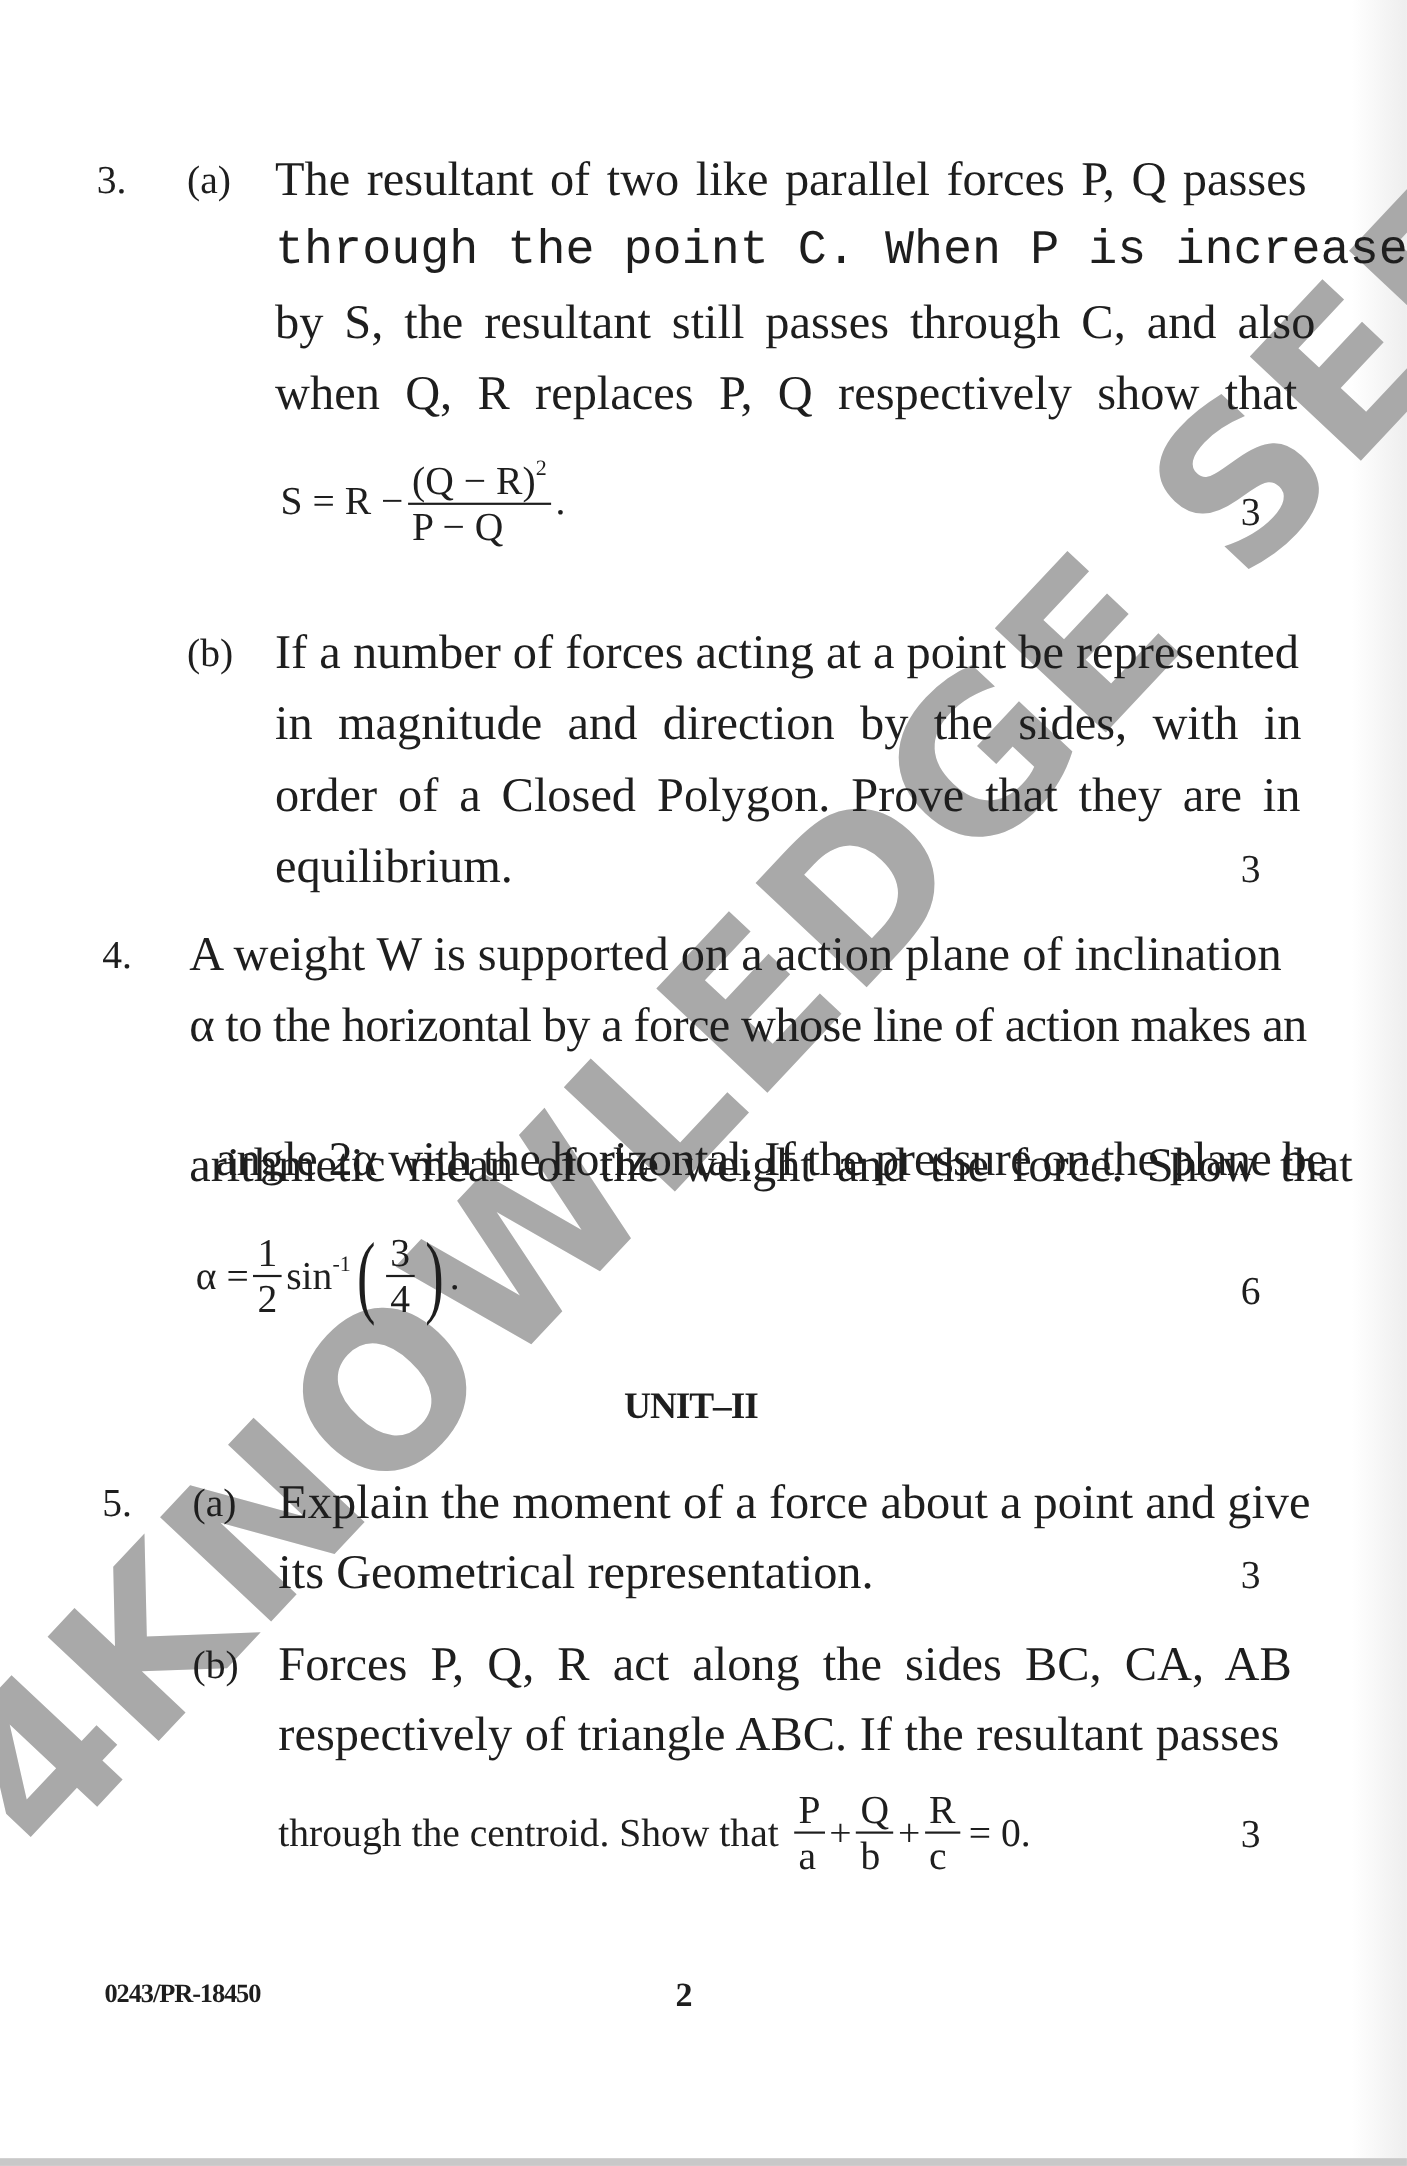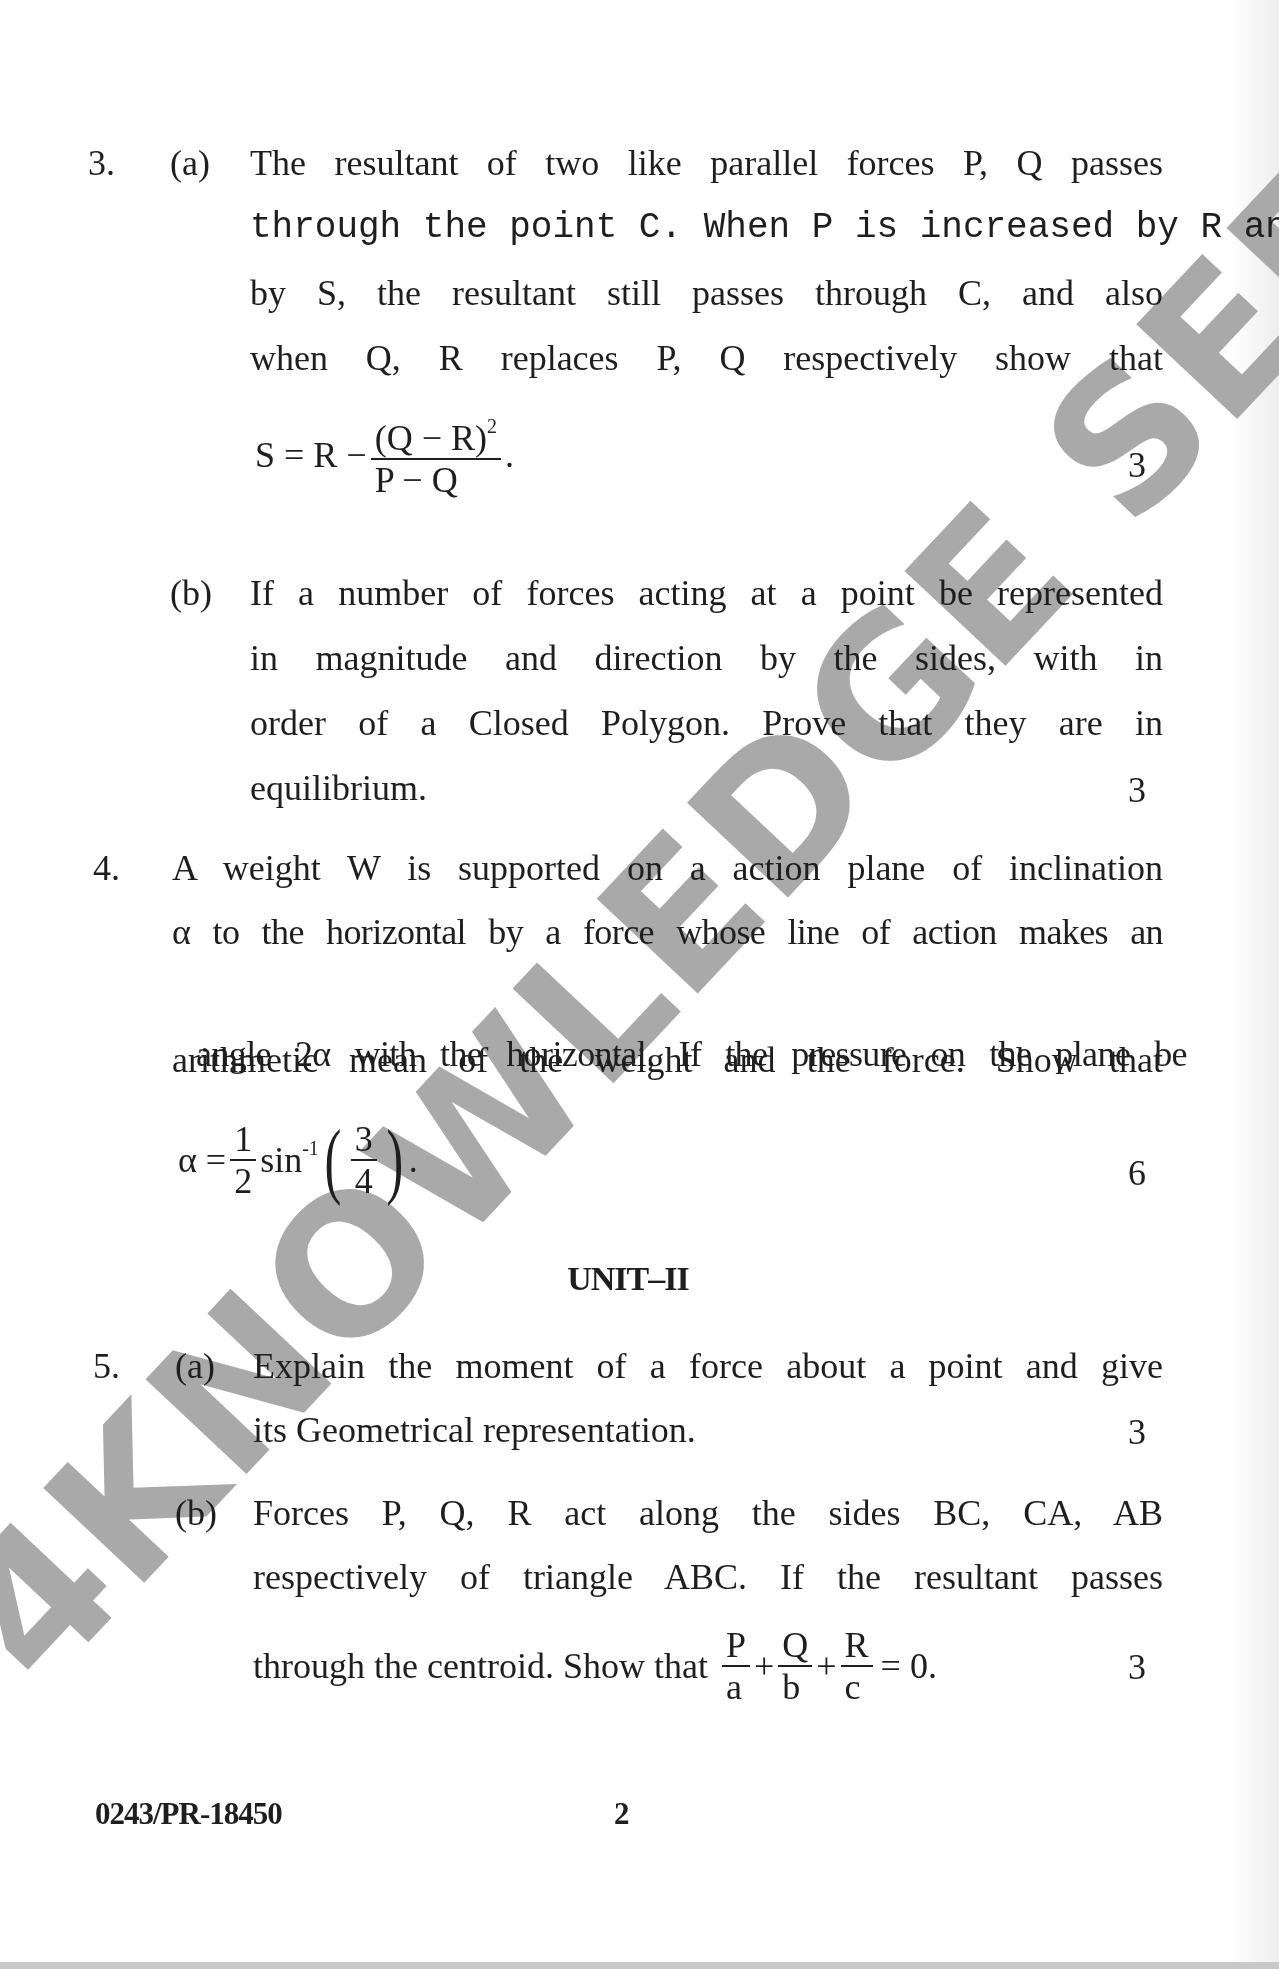--- a/index.html
+++ b/index.html
@@ -32,33 +32,33 @@
     font-size: 190px;
     letter-spacing: 2px;
     line-height: 190px;
     color: #a9a9a9;
     white-space: nowrap;
     text-align: center;
   }
   .content { position: absolute; left: 0; top: 0; width: 1279px; height: 1969px; z-index: 2; }
   .line {
     position: absolute;
-    font-size: 36px; line-height: 36px;
+    font-size: 44px; line-height: 36px;
     white-space: nowrap;
   }
   .qnum { position: absolute; font-size: 36px; line-height: 36px; }
   .mark { position: absolute; font-size: 36px; line-height: 36px; left: 1128px; }
   .frac { display: inline-flex; flex-direction: column; align-items: flex-start; vertical-align: middle; margin: 0 4px; }
   .frac .num, .frac .den { line-height: 40px; padding: 0 4px; }
   .frac .bar { align-self: stretch; border-top: 2px solid #1e1e1e; height: 0; }
   .formula { position: absolute; font-size: 36px; display: flex; align-items: center; white-space: nowrap; }
   .paren { font-size: 84px; line-height: 84px; font-weight: 300; transform: scaleX(0.6); display: inline-block; }
   sup { font-size: 20px; position: relative; top: -4px; }
   .unit { position: absolute; left: 553px; width: 150px; text-align: center; font-weight: bold; font-size: 34px; line-height: 34px; letter-spacing: -1px; }
-  .footer-code { position: absolute; left: 95px; font-weight: bold; font-size: 31px; line-height: 31px; letter-spacing: -1px; }
+  .footer-code { position: absolute; left: 95px; font-weight: bold; font-size: 24px; line-height: 31px; letter-spacing: -1px; }
   .footer-page { position: absolute; left: 614px; font-weight: bold; font-size: 31px; line-height: 31px; }
 </style>
 </head>
 <body>
 
 <div class="edge-right"></div>
 <div class="edge-bottom"></div>
 
 <div class="watermark">
   <div class="watermark-text">4KNOWLEDGE SEEKER</div>

